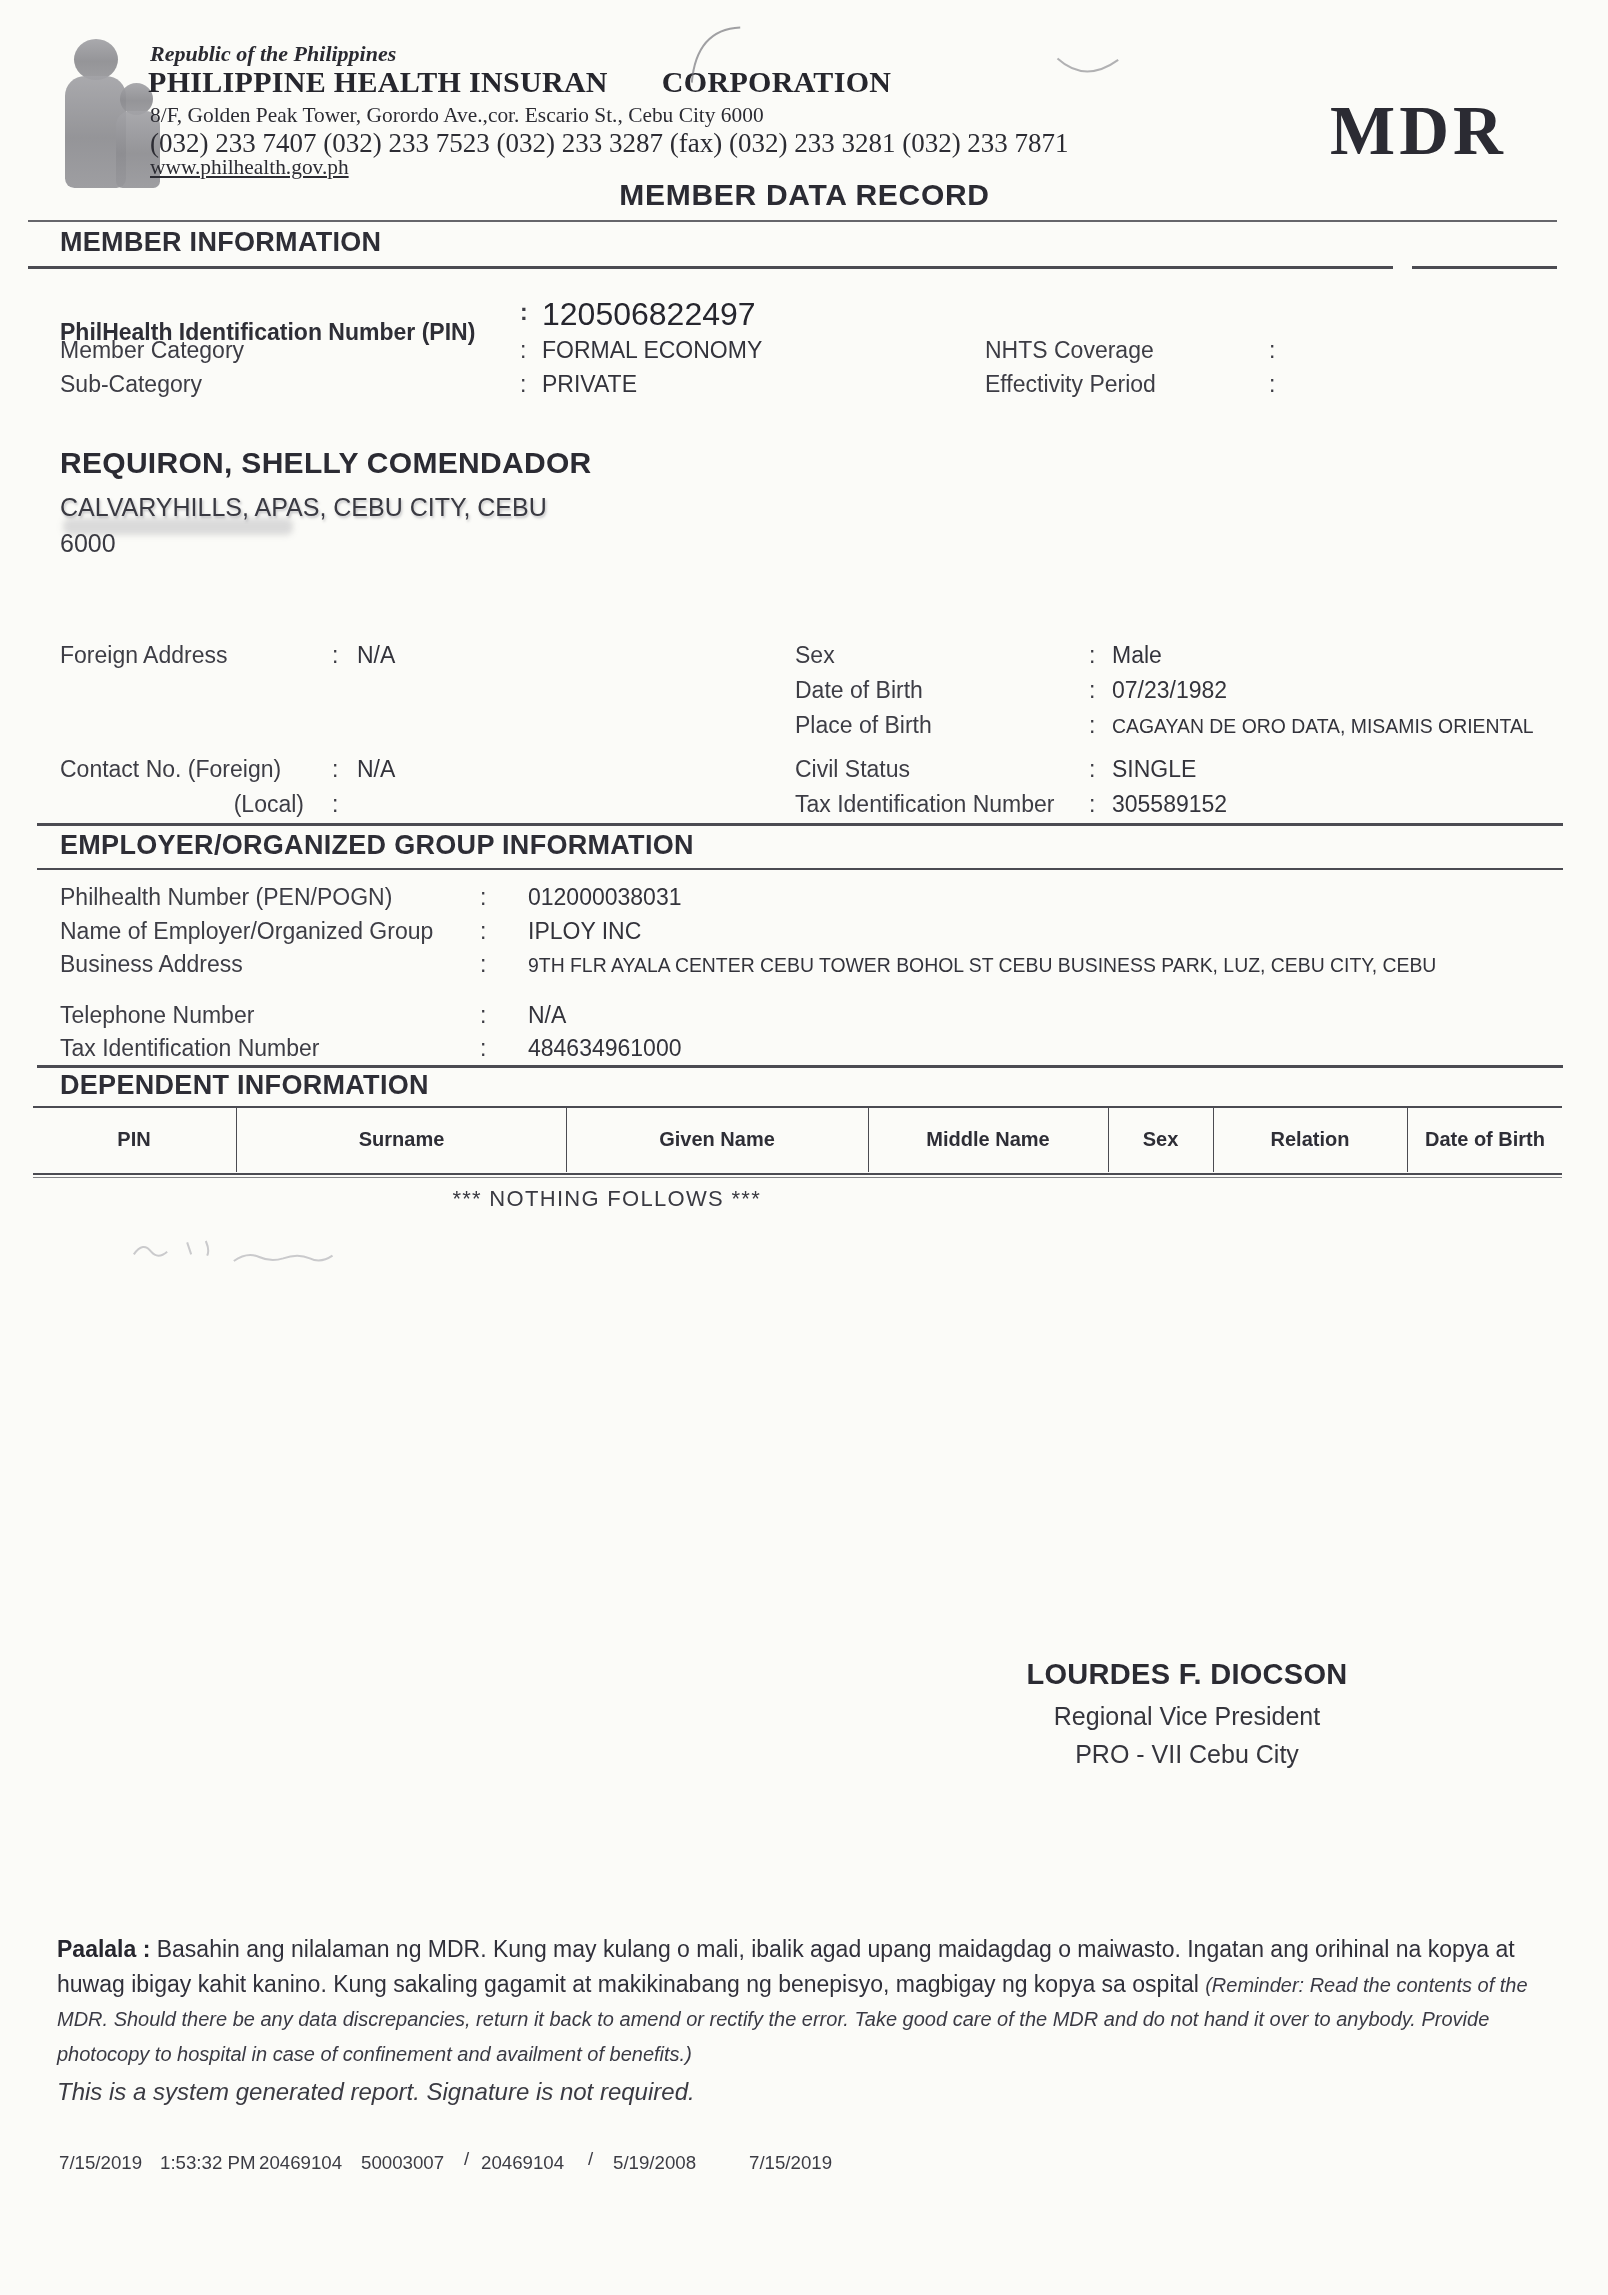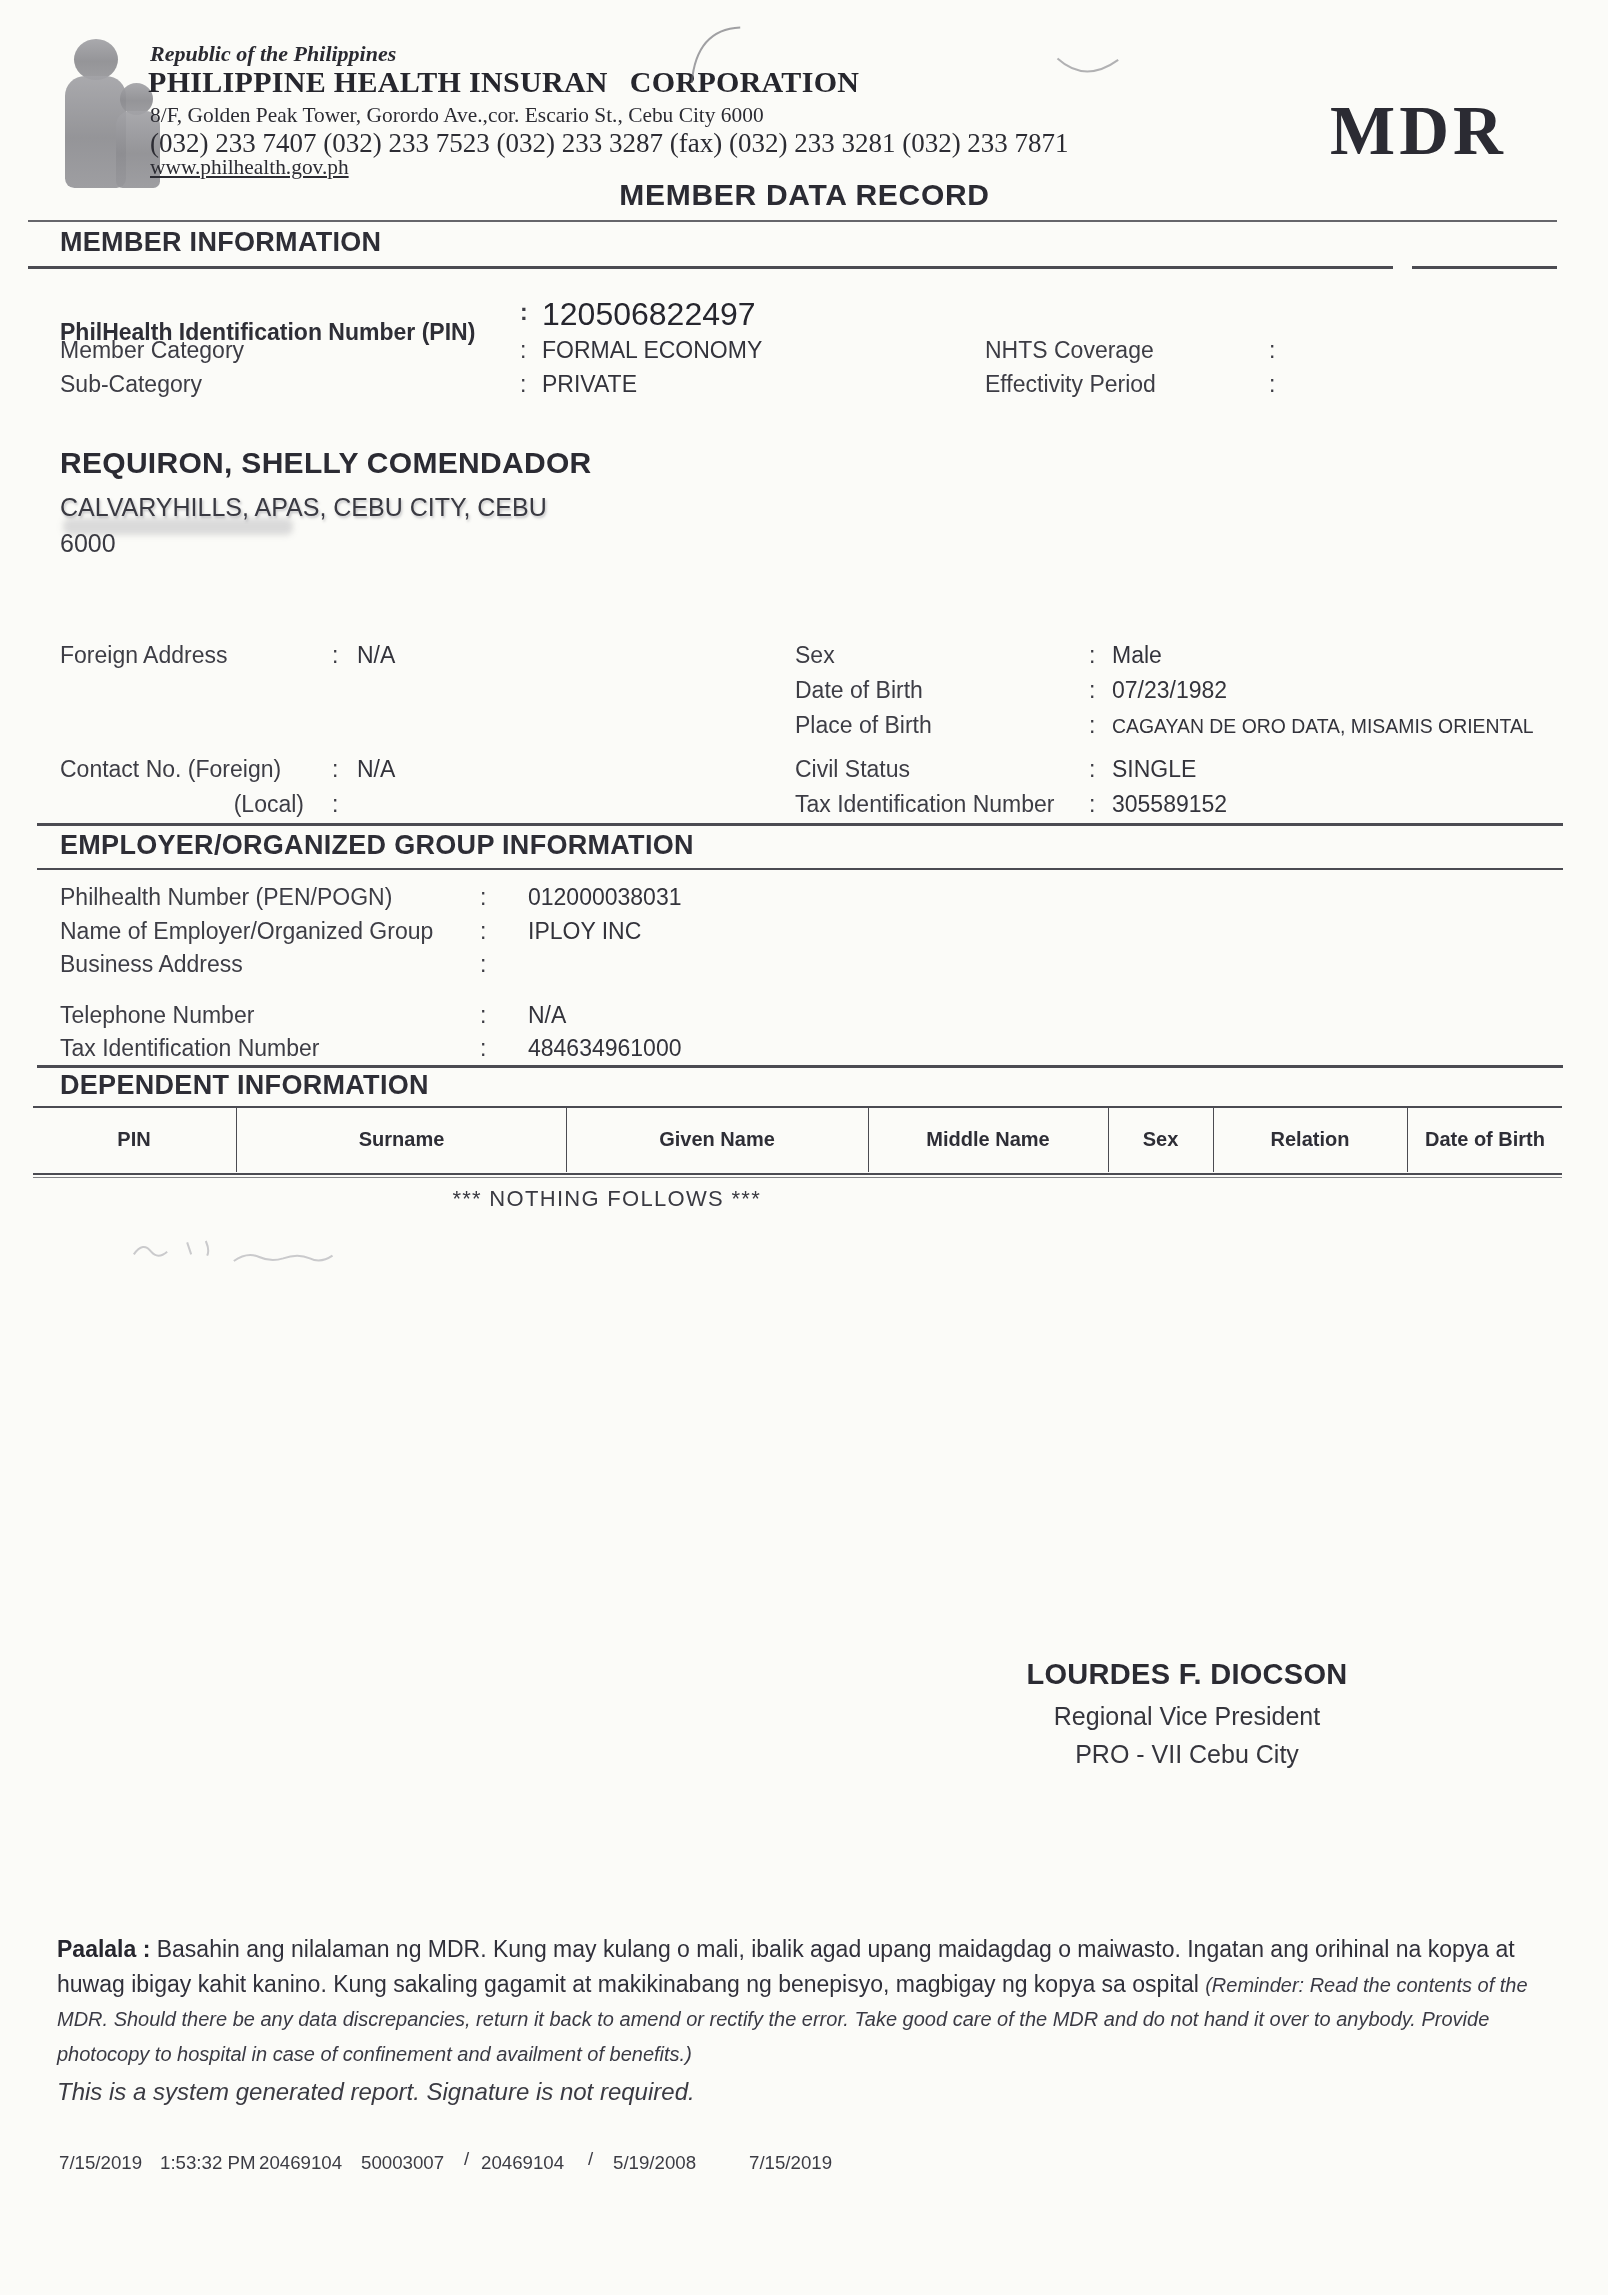--- a/index.html
+++ b/index.html
@@ -8,21 +8,21 @@
     background:#fbfbf8;overflow:hidden;
     font-family:"Liberation Sans",sans-serif;color:#35353d;
   }
   .abs{position:absolute;}
   .nowrap{white-space:nowrap;}
   .serif{font-family:"Liberation Serif",serif;}
 
   
   .logo-part{position:absolute;background:linear-gradient(180deg,#a3a3a7 0%,#8d8d91 55%,#97979b 100%);opacity:.93;}
   .hdr-republic{left:150px;top:41px;font-size:22px;font-style:italic;font-weight:bold;color:#2a2a31;}
-  .hdr-org{left:148px;top:65px;font-size:30px;font-weight:bold;color:#26262d;letter-spacing:0.3px;display:flex;gap:22px;}
+  .hdr-org{left:148px;top:65px;font-size:30px;font-weight:bold;color:#26262d;letter-spacing:0.3px;display:flex;gap:54px;}
   .hdr-address{left:150px;top:103px;font-size:21.4px;color:#2c2c33;}
   .hdr-phones{left:150px;top:128px;font-size:27px;color:#2c2c33;}
   .hdr-web{left:150px;top:155px;font-size:21.4px;color:#2c2c33;text-decoration:underline;}
   .mdr-mark{left:1330px;top:92px;font-size:69px;font-weight:bold;letter-spacing:4px;color:#2b2b33;}
   .doc-title{left:0;top:178px;width:100%;text-align:center;font-size:30px;font-weight:bold;letter-spacing:0.7px;color:#2b2b33;}
 
   .hr{position:absolute;background:#4b4b52;}
   .sec-title{position:absolute;left:60px;font-size:27px;font-weight:bold;color:#2e2e36;letter-spacing:0.3px;}
 
   .row{position:absolute;left:0;width:100%;height:31px;font-size:23px;}
@@ -167,20 +167,21 @@
     <span class="val" style="left:528px;">012000038031</span>
   </div>
   <div class="row" style="top:918px;">
     <span class="lbl" style="left:60px;">Name of Employer/Organized Group</span>
     <span class="colon" style="left:480px;">:</span>
     <span class="val" style="left:528px;">IPLOY INC</span>
   </div>
   <div class="row" style="top:951px;">
     <span class="lbl" style="left:60px;">Business Address</span>
     <span class="colon" style="left:480px;">:</span>
+    <span class="val val-sm" style="left:528px;">9TH FLR AYALA CENTER CEBU TOWER BOHOL ST CEBU BUSINESS PARK, LUZ, CEBU CITY, CEBU</span>
   </div>
   <div class="row" style="top:1002px;">
     <span class="lbl" style="left:60px;">Telephone Number</span>
     <span class="colon" style="left:480px;">:</span>
     <span class="val" style="left:528px;">N/A</span>
   </div>
   <div class="row" style="top:1035px;">
     <span class="lbl" style="left:60px;">Tax Identification Number</span>
     <span class="colon" style="left:480px;">:</span>
     <span class="val" style="left:528px;">484634961000</span>

